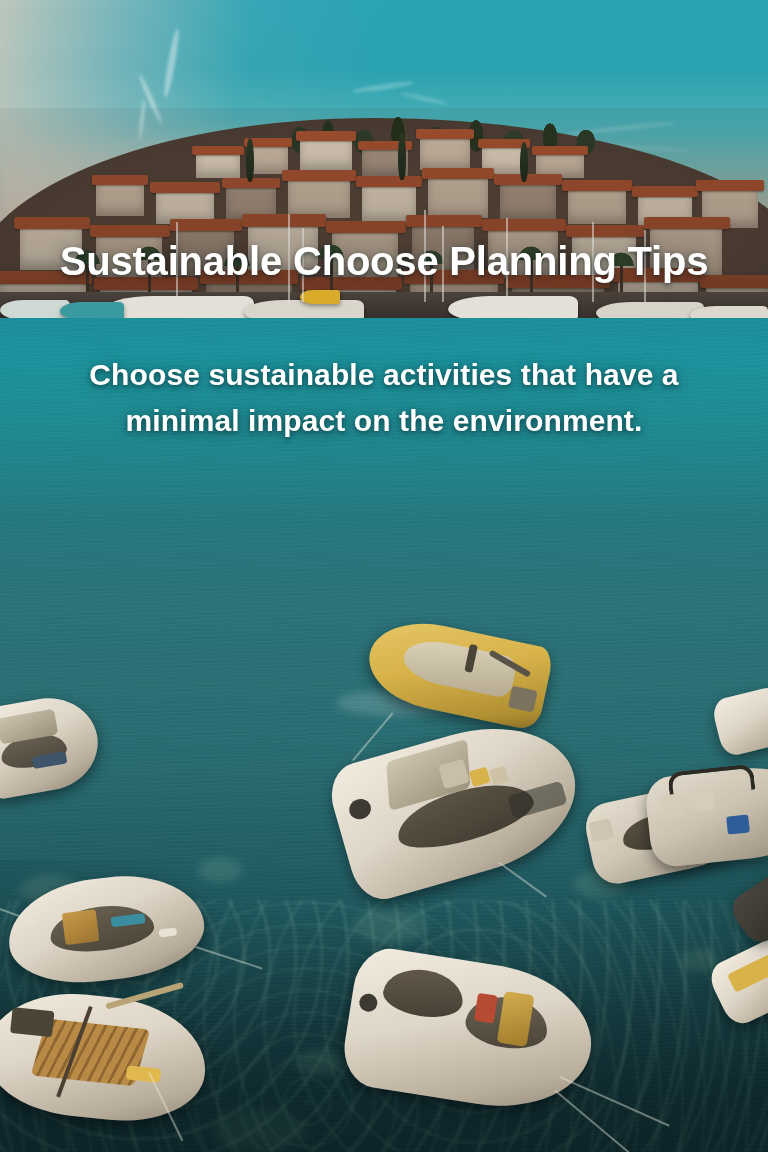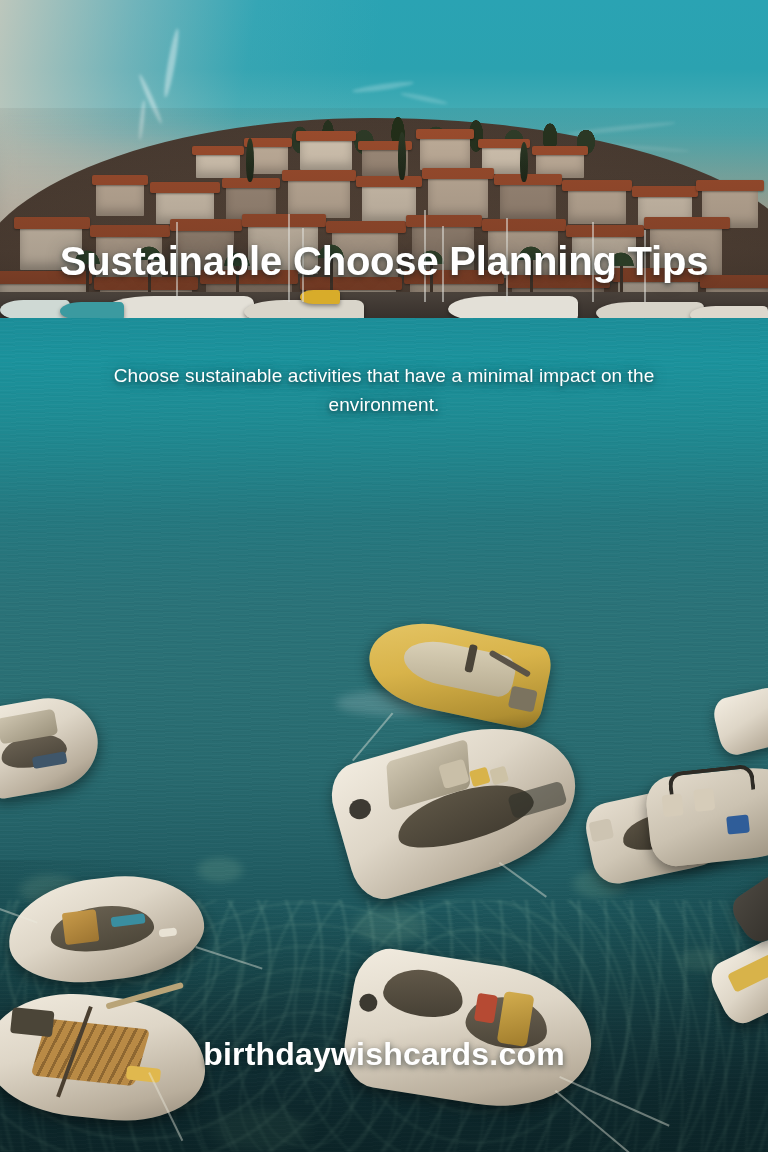--- a/index.html
+++ b/index.html
@@ -108,21 +108,21 @@
   .deck{position:absolute;border-radius:50%/60% 60% 40% 40%;
     background:linear-gradient(170deg,#6c6354,#4a4439);}
   .wake{position:absolute;border-radius:50%;background:rgba(255,255,255,.16);filter:blur(4px);}
   .rope{position:absolute;background:rgba(235,235,225,.42);transform-origin:0 0;}
 
   
   .txt{position:absolute;left:0;right:0;text-align:center;color:#fff;
     text-shadow:0 2px 5px rgba(10,25,30,.55), 0 0 18px rgba(8,22,28,.30);}
   .title{top:238px;font-size:40px;line-height:1.17;font-weight:700;
     letter-spacing:-.2px;padding:0 30px;}
-  .subtitle{top:362px;font-size:19px;line-height:1.52;font-weight:400;
+  .subtitle{top:352px;font-size:30px;line-height:1.52;font-weight:700;
     padding:0 86px;letter-spacing:.1px;}
   .footer{top:1036px;font-size:32px;font-weight:700;letter-spacing:.2px;
     text-shadow:0 2px 6px rgba(5,20,22,.62);}
 </style>
 </head>
 <body>
 
 <div class="poster">
 
   <div class="photo">
@@ -342,15 +342,14 @@
       <div style="position:absolute;left:18px;top:14px;width:48px;height:20px;background:#d8b34a;border-radius:4px"></div>
     </div>
     <div class="boat" style="left:734px;top:878px;width:80px;height:52px;transform:rotate(-34deg)">
       <div class="hull" style="border-radius:20% 44% 44% 20%/38% 52% 52% 38%;background:linear-gradient(160deg,#4b4740,#2e2b26)"></div>
     </div>
 
   </div>
 
   <div class="txt title">Sustainable Choose Planning Tips</div>
   <div class="txt subtitle">Choose sustainable activities that have a minimal impact on the environment.</div>
-  <div class="txt footer">birthdaywishcards.com</div>
 
 </div>
 
 </body></html>

